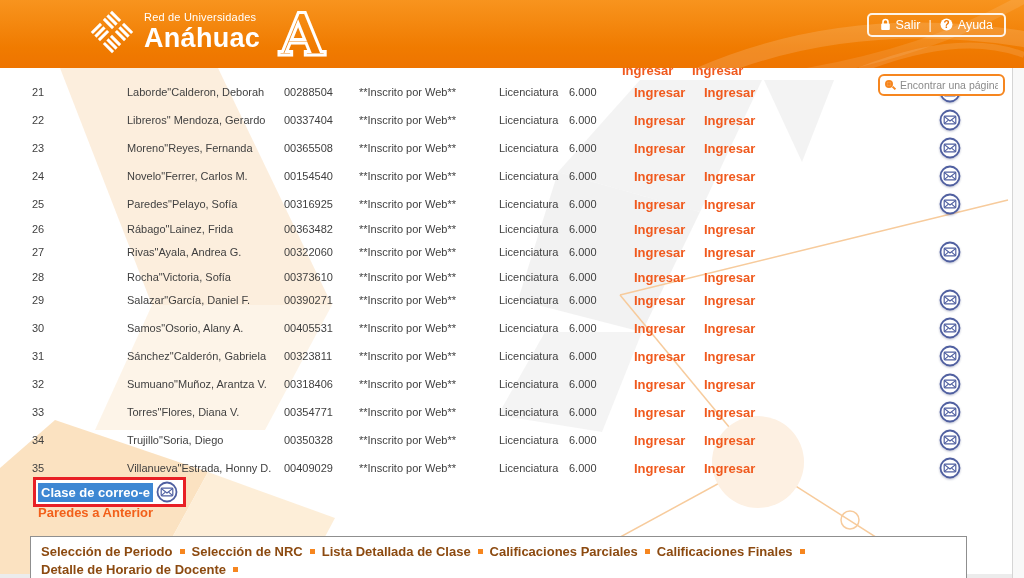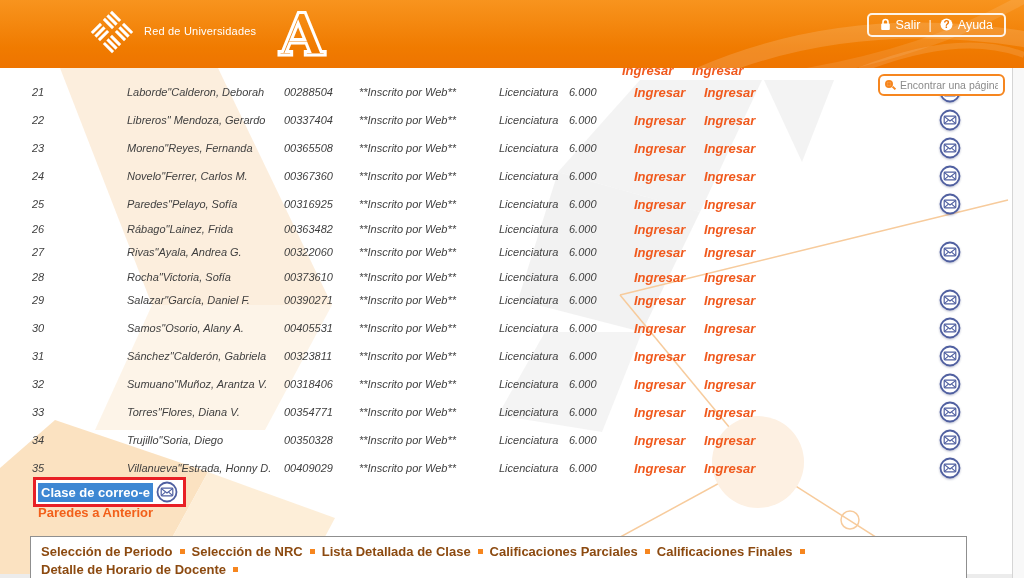--- a/index.html
+++ b/index.html
@@ -17,21 +17,21 @@
   .brand-small { font-size:11px; font-weight:400; letter-spacing:.2px; }
   .brand-large { font-size:27px; font-weight:bold; letter-spacing:.3px; }
   .monogram { position:absolute; left:276px; top:3px; }
   .header-actions { position:absolute; right:18px; top:13px; border:2px solid rgba(255,255,255,.9);
             border-radius:5px; padding:3px 11px; display:flex; align-items:center; gap:8px;
             color:#fff; font-size:12.5px; cursor:pointer; }
   .hdr-item { display:flex; gap:5px; }
   .hdr-sep { opacity:.9; }
 
   
-  .content { position:absolute; left:0; top:68px; z-index:1; width:1006px;font-style:italic; }
+  .content { position:absolute; left:0; top:68px; z-index:1; width:1006px; }
   .partial-row { position:relative; height:10px; overflow:hidden; }
   .partial-row .links { position:absolute; left:622px; bottom:0; display:flex; }
   .partial-row .ing { width:70px; }
   .row { display:grid; grid-template-columns:95px 157px 75px 140px 70px 65px 70px 70px 1fr;
          padding-left:32px; align-items:center; height:28px;
          font-size:11px; color:#3f3f3f; }
   .row.short { height:20px; }
   .c-num, .c-name, .c-id, .c-status, .c-level, .c-credits { white-space:nowrap; }
   .ing { color:#f05a1e; font-weight:bold; font-size:13px; cursor:pointer; white-space:nowrap; }
   .c-mail { height:22px; }
@@ -111,20 +111,21 @@
           <rect x="-15" y="2" width="3" height="13"></rect>
             <rect x="-10" y="2" width="3" height="13"></rect>
             <rect x="-5" y="2" width="3" height="13"></rect>
           <rect x="2" y="2" width="13" height="3"></rect>
             <rect x="2" y="7" width="13" height="3"></rect>
             <rect x="2" y="12" width="13" height="3"></rect>
         </g>
       </svg>
       <div class="brand-text">
         <div class="brand-small">Red de Universidades</div>
+        <div class="brand-large">Anáhuac</div>
       </div>
     </div>
     <svg class="monogram" width="52" height="62" viewBox="0 0 52 62">
       <text x="26" y="52" text-anchor="middle" font-family="DejaVu Serif, serif" font-weight="bold" font-size="58" fill="none" stroke="#ffffff" stroke-width="3">A</text>
     </svg>
     <div class="header-actions">
       <span class="hdr-item">
         <svg width="11" height="13" viewBox="0 0 11 13">
           <path d="M3,6 V4 a2.5,2.5 0 0 1 5,0 V6" fill="none" stroke="#fff" stroke-width="1.6"></path>
           <rect x="1.2" y="5.5" width="8.6" height="6.5" rx="1" fill="#fff"></rect>
@@ -203,21 +204,21 @@
           <rect x="5.2" y="7.2" width="11.6" height="7.6" rx="0.8" fill="#fff" stroke="#4f5fa0" stroke-width="1.2"></rect>
           <path d="M5.4,7.6 L11,12 L16.6,7.6" fill="none" stroke="#4f5fa0" stroke-width="1.2"></path>
           <path d="M5.6,14.4 L9.4,11.2 M16.4,14.4 L12.6,11.2" fill="none" stroke="#4f5fa0" stroke-width="1.1"></path>
         </svg>
       </span>
     </div>
 
     <div class="row">
       <span class="c-num">24</span>
       <span class="c-name">Novelo"Ferrer, Carlos M.</span>
-      <span class="c-id">00367360</span>
+      <span class="c-id">00154540</span>
       <span class="c-status">**Inscrito por Web**</span>
       <span class="c-level">Licenciatura</span>
       <span class="c-credits">6.000</span>
       <span class="ing c-link1">Ingresar</span>
       <span class="ing c-link2">Ingresar</span>
       <span class="c-mail">
         <svg class="mail-icon" width="22" height="22" viewBox="0 0 22 22">
           <circle cx="11" cy="11" r="9.5" fill="#fff" stroke="#4f5fa0" stroke-width="1.8"></circle>
           <rect x="5.2" y="7.2" width="11.6" height="7.6" rx="0.8" fill="#fff" stroke="#4f5fa0" stroke-width="1.2"></rect>
           <path d="M5.4,7.6 L11,12 L16.6,7.6" fill="none" stroke="#4f5fa0" stroke-width="1.2"></path>

